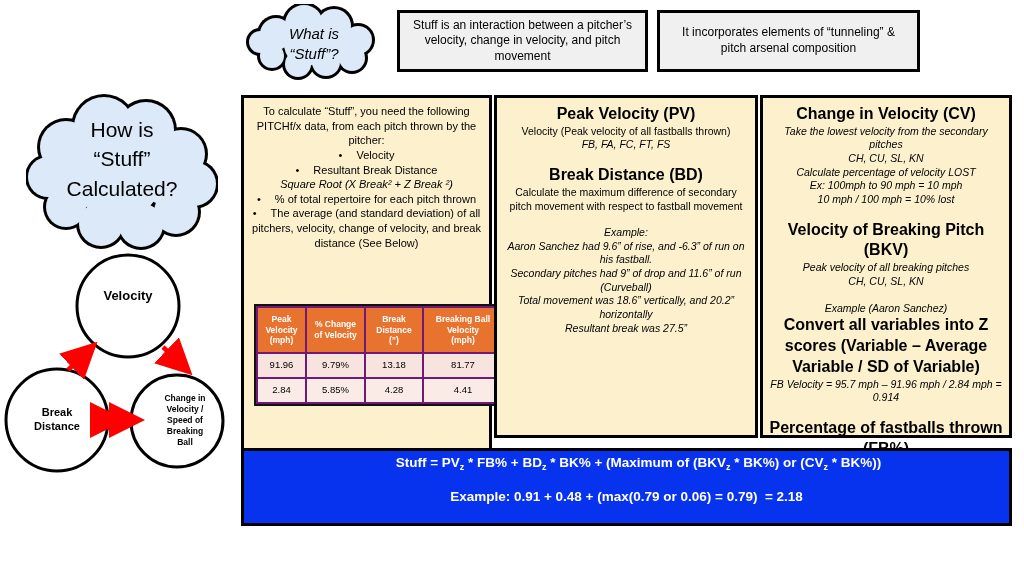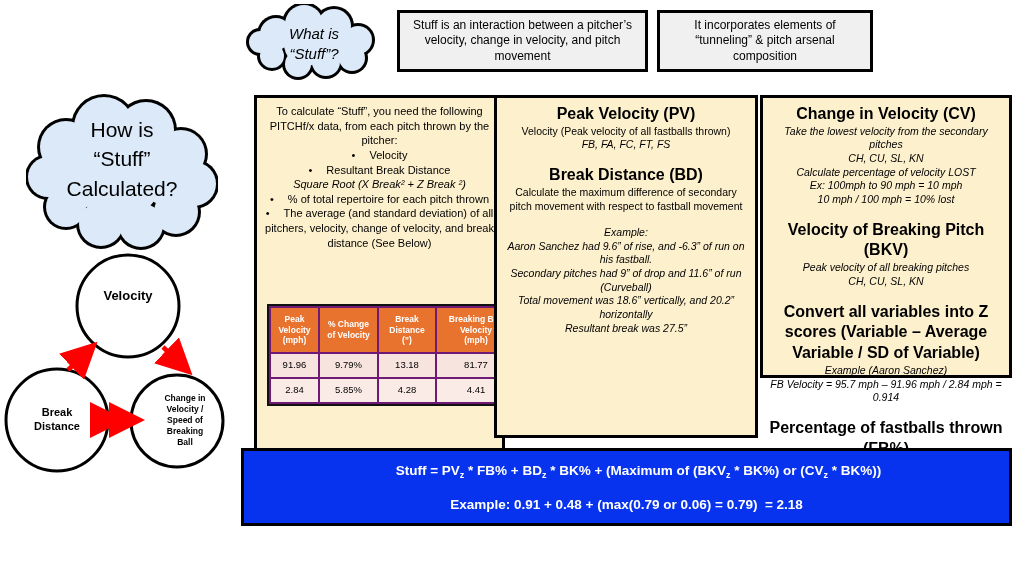--- a/index.html
+++ b/index.html
@@ -46,21 +46,21 @@
   .circle-label { position:absolute; text-align:center; font-weight:bold;
                   white-space:pre-line; z-index:2; }
   .lbl-velocity { left:76px; top:38px; width:104px; font-size:13px; }
   .lbl-break    { left:7px;  top:155px; width:100px; font-size:11px; line-height:1.3; }
   .lbl-change   { left:142px; top:143px; width:86px; font-size:8.5px; line-height:1.3; }
 
   
   .bluebox { position:absolute; left:241px; top:448px; width:771px; height:78px;
              background:#0833ee; border:3px solid #000; color:#fff; font-weight:bold;
              text-align:center; font-size:13.5px; }
-  .bluebox .f-line { margin-top:12px;padding-left:24px; }
+  .bluebox .f-line { margin-top:4px;padding-left:24px; }
   .bluebox .f-example { margin-top:17px; white-space:pre-wrap; }
   .sub { font-size:9px; vertical-align:-3px; }
 </style>
 </head>
 <body>
 
 <div class="slide">
 
   <div class="cloud cloud-what" style="left:246px; top:4px; width:136px; height:78px;">
     <svg width="136" height="78" viewBox="0 0 136 78">
@@ -91,21 +91,21 @@
           <circle cx="88" cy="40" r="18"></circle>
       </g>
     </svg>
     <div class="cloud-text">What is
 “Stuff”?</div>
   </div>
 
   <div class="graybox" style="left:397px; top:10px; width:251px; height:62px;">
     <span>Stuff is an interaction between a pitcher’s velocity, change in velocity, and pitch movement</span>
   </div>
-  <div class="graybox" style="left:657px; top:10px; width:216px; height:62px;">
+  <div class="graybox" style="left:657px; top:10px; width:263px; height:62px;">
     <span>It incorporates elements of “tunneling” &amp; pitch arsenal composition</span>
   </div>
 
   <div class="cloud cloud-how" style="left:26px; top:92px; width:192px; height:158px;">
     <svg width="192" height="158" viewBox="0 0 192 158">
       <g fill="#000">
         <circle cx="40" cy="55" r="29"></circle>
           <circle cx="78" cy="35" r="33"></circle>
           <circle cx="120" cy="38" r="31"></circle>
         <circle cx="155" cy="62" r="27"></circle>
@@ -155,21 +155,21 @@
     <div class="circle-label lbl-velocity">Velocity</div>
     <div class="circle-label lbl-break">Break
 Distance</div>
     <div class="circle-label lbl-change">Change in
 Velocity /
 Speed of
 Breaking
 Ball</div>
   </div>
 
-  <div class="tanbox calc" style="left:254px; top:95px; width:251px; height:383px;">
+  <div class="tanbox calc" style="left:241px; top:95px; width:251px; height:383px;">
     <div>
         <div class="ln"><span>To calculate “Stuff”, you need the following PITCHf/x data, from each pitch thrown by the pitcher:</span></div>
         <div class="ln"><span class="blt">•</span><span>Velocity</span></div>
         <div class="ln"><span class="blt">•</span><span>Resultant Break Distance</span></div>
         <div class="ln i"><span>Square Root (X Break² + Z Break ²)</span></div>
         <div class="ln"><span class="blt">•</span><span>% of total repertoire for each pitch thrown</span></div>
         <div class="ln"><span class="blt">•</span><span>The average (and standard deviation) of all pitchers, velocity, change of velocity, and break distance (See Below)</span></div>
       </div>
     <table class="stat-table">
       <colgroup>
@@ -220,35 +220,35 @@
         <div class="ln"><span>Calculate the maximum difference of secondary pitch movement with respect to fastball movement</span></div>
         <div class="ln gap"><span></span></div>
         <div class="ln i"><span>Example:</span></div>
         <div class="ln i"><span>Aaron Sanchez had 9.6” of rise, and -6.3” of run on his fastball.</span></div>
         <div class="ln i"><span>Secondary pitches had 9” of drop and 11.6” of run (Curveball)</span></div>
         <div class="ln i"><span>Total movement was 18.6” vertically, and 20.2” horizontally</span></div>
         <div class="ln i"><span>Resultant break was 27.5”</span></div>
       </div>
   </div>
 
-  <div class="tanbox" style="left:760px; top:95px; width:252px; height:283px;">
+  <div class="tanbox" style="left:760px; top:95px; width:252px; height:343px;">
     <div>
         <div class="ln b"><span>Change in Velocity (CV)</span></div>
         <div class="ln i"><span>Take the lowest velocity from the secondary pitches</span></div>
         <div class="ln i"><span>CH, CU, SL, KN</span></div>
         <div class="ln i"><span>Calculate percentage of velocity LOST</span></div>
         <div class="ln i"><span>Ex: 100mph to 90 mph = 10 mph</span></div>
         <div class="ln i"><span>10 mph / 100 mph = 10% lost</span></div>
         <div class="ln gap"><span></span></div>
         <div class="ln b"><span>Velocity of Breaking Pitch (BKV)</span></div>
         <div class="ln i"><span>Peak velocity of all breaking pitches</span></div>
         <div class="ln i"><span>CH, CU, SL, KN</span></div>
         <div class="ln gap"><span></span></div>
+        <div class="ln i"><span>Example (Aaron Sanchez)</span></div>
         <div class="ln b"><span>Convert all variables into Z scores (Variable – Average Variable / SD of Variable)</span></div>
-        <div class="ln i"><span>Example (Aaron Sanchez)</span></div>
         <div class="ln i"><span>FB Velocity = 95.7 mph – 91.96 mph / 2.84 mph = 0.914</span></div>
         <div class="ln gap"><span></span></div>
         <div class="ln b"><span>Percentage of fastballs thrown (FB%)</span></div>
         <div class="ln b"><span>Percentage of secondary pitches thrown (BK%)</span></div>
       </div>
   </div>
 
   <div class="bluebox">
     <div class="f-line"><span>Stuff = PV</span><span class="sub">z</span><span> * FB% + BD</span><span class="sub">z</span><span> * BK% + (Maximum of (BKV</span><span class="sub">z</span><span> * BK%) or (CV</span><span class="sub">z</span><span> * BK%))</span></div>
     <div class="f-example">Example: 0.91 + 0.48 + (max(0.79 or 0.06) = 0.79)  = 2.18</div>

